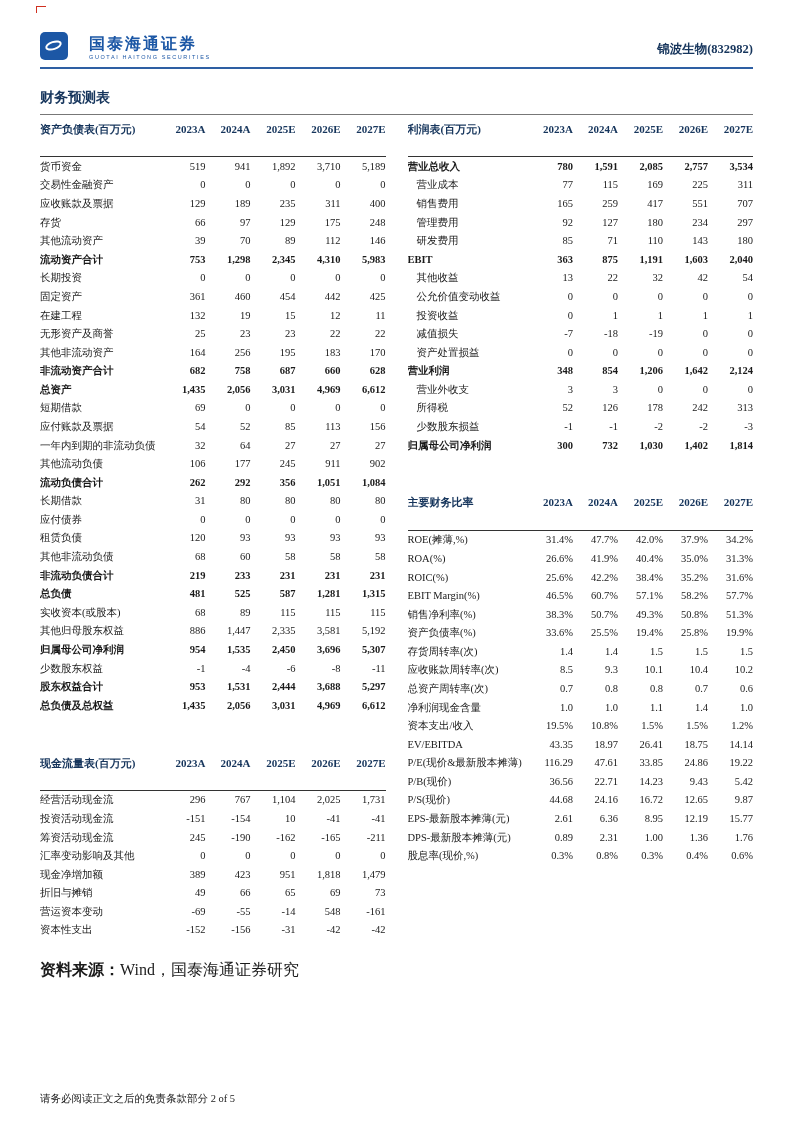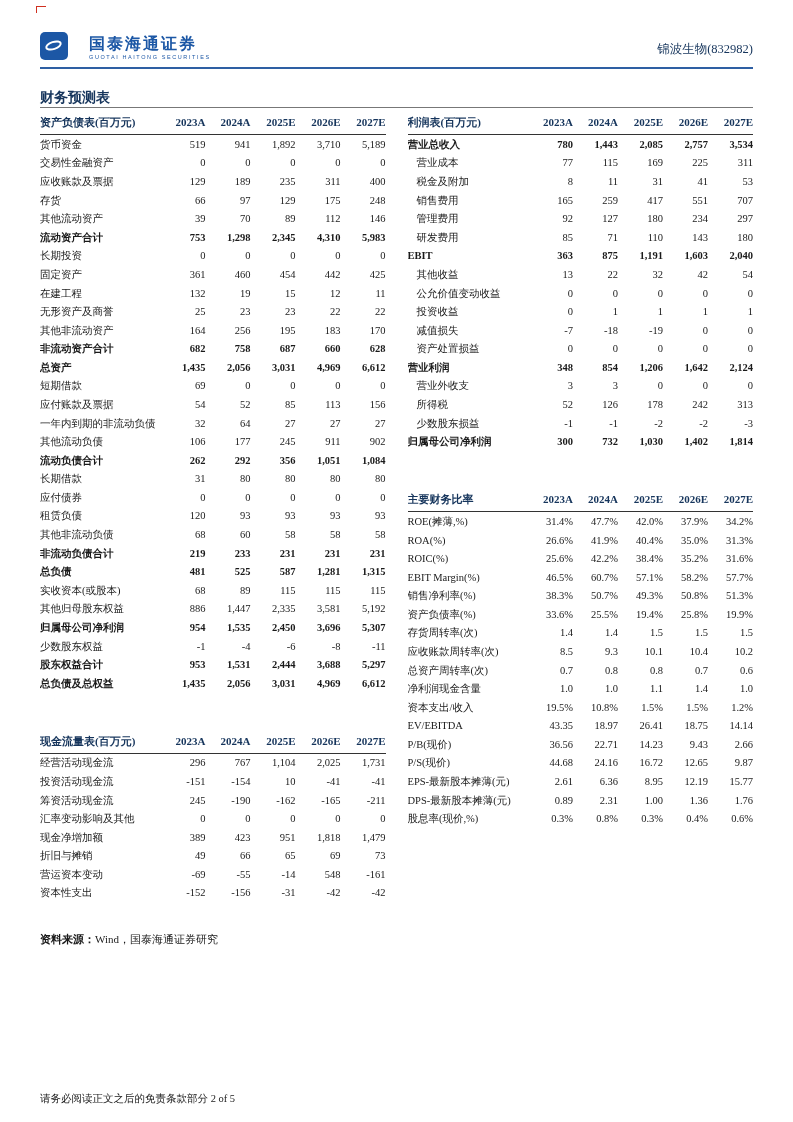--- a/index.html
+++ b/index.html
@@ -10,36 +10,36 @@
   body{font-family:"Liberation Serif","DejaVu Serif",serif;color:var(--text);}
   .page{position:relative;width:793px;height:1122px;margin:0 auto;background:#fff;padding:0 40px;overflow:hidden;}
   .crop-mark{position:absolute;left:36px;top:6px;width:10px;height:7px;border-left:1.5px solid var(--red);border-top:1.5px solid var(--red);}
   
   .hdr{display:flex;justify-content:space-between;align-items:flex-end;padding-top:32px;padding-bottom:7px;border-bottom:2px solid var(--rule);}
   .brand{display:flex;align-items:flex-end;gap:21px;}
   .logo{width:28px;height:28px;border-radius:5px;background:var(--brand);position:relative;flex:0 0 auto;}
   .logo-oval{position:absolute;left:5px;top:9px;width:17px;height:9px;border:2px solid #fff;border-radius:50%;transform:rotate(-18deg);}
   .brand-name{font-size:16px;font-weight:bold;color:var(--brand);letter-spacing:2px;line-height:1.1;}
   .brand-sub{font-size:5.5px;color:var(--brand);letter-spacing:1.6px;font-family:"Liberation Sans","DejaVu Sans",sans-serif;margin-top:1px;}
-  .stock{font-size:12.5px;font-weight:normal;color:var(--navy);padding-bottom:2px;}
+  .stock{font-size:12.5px;font-weight:bold;color:var(--navy);padding-bottom:2px;}
   
-  .page-title{font-size:14px;font-weight:bold;color:var(--navy);margin:20px 0 0 0;border-bottom:1px solid #777;}
+  .page-title{font-size:14px;font-weight:bold;color:var(--navy);margin:20px 0 0 0;padding-bottom:7px;border-bottom:1px solid #777;}
   
   .grid{display:flex;gap:22px;margin-top:6px;}
   .col{flex:1 1 0;min-width:0;}
   table{width:100%;border-collapse:collapse;table-layout:fixed;}
   table.mt{margin-top:40px;}
   th,td{font-size:10.5px;line-height:13.2px;padding:2.7px 0;overflow:hidden;white-space:nowrap;}
-  thead th{font-size:11px;font-weight:bold;color:var(--navy);border-bottom:1px solid #333;padding-bottom:5px;padding-top:2px;}
+  thead th{font-size:11px;font-weight:bold;color:var(--navy);border-bottom:1px solid #333;padding-bottom:20px;padding-top:2px;}
   th.lbl,td.lbl{text-align:left;}
   th.num,td.num{text-align:right;width:45px;}
   td.lbl.ind{padding-left:9px;}
   tr.bold td{font-weight:bold;}
   
-  .source{margin:30px 0 0 0;font-size:11px;}
+  .source{margin:21px 0 0 0;font-size:16px;}
   .source b{font-weight:bold;}
   .page-footer{position:absolute;left:40px;bottom:16px;font-size:10.5px;color:var(--text);text-align:right;}
 </style>
 </head>
 <body>
 
 <div class="page">
   <div class="crop-mark"></div>
 
   <header class="hdr">
@@ -401,42 +401,34 @@
               <th class="num">2024A</th>
               <th class="num">2025E</th>
               <th class="num">2026E</th>
               <th class="num">2027E</th>
             </tr>
           </thead>
           <tbody>
             <tr class="bold">
               <td class="lbl">营业总收入</td>
               <td class="num">780</td>
-              <td class="num">1,443</td>
+              <td class="num">1,591</td>
               <td class="num">2,085</td>
               <td class="num">2,757</td>
               <td class="num">3,534</td>
             </tr>
             <tr>
               <td class="lbl ind">营业成本</td>
               <td class="num">77</td>
               <td class="num">115</td>
               <td class="num">169</td>
               <td class="num">225</td>
               <td class="num">311</td>
             </tr>
             <tr>
-              <td class="lbl ind">税金及附加</td>
-              <td class="num">8</td>
-              <td class="num">11</td>
-              <td class="num">31</td>
-              <td class="num">41</td>
-              <td class="num">53</td>
-            </tr>
-            <tr>
               <td class="lbl ind">销售费用</td>
               <td class="num">165</td>
               <td class="num">259</td>
               <td class="num">417</td>
               <td class="num">551</td>
               <td class="num">707</td>
             </tr>
             <tr>
               <td class="lbl ind">管理费用</td>
               <td class="num">92</td>
@@ -645,26 +637,34 @@
             </tr>
             <tr>
               <td class="lbl">EV/EBITDA</td>
               <td class="num">43.35</td>
               <td class="num">18.97</td>
               <td class="num">26.41</td>
               <td class="num">18.75</td>
               <td class="num">14.14</td>
             </tr>
             <tr>
+              <td class="lbl">P/E(现价&amp;最新股本摊薄)</td>
+              <td class="num">116.29</td>
+              <td class="num">47.61</td>
+              <td class="num">33.85</td>
+              <td class="num">24.86</td>
+              <td class="num">19.22</td>
+            </tr>
+            <tr>
               <td class="lbl">P/B(现价)</td>
               <td class="num">36.56</td>
               <td class="num">22.71</td>
               <td class="num">14.23</td>
               <td class="num">9.43</td>
-              <td class="num">2.66</td>
+              <td class="num">5.42</td>
             </tr>
             <tr>
               <td class="lbl">P/S(现价)</td>
               <td class="num">44.68</td>
               <td class="num">24.16</td>
               <td class="num">16.72</td>
               <td class="num">12.65</td>
               <td class="num">9.87</td>
             </tr>
             <tr>

